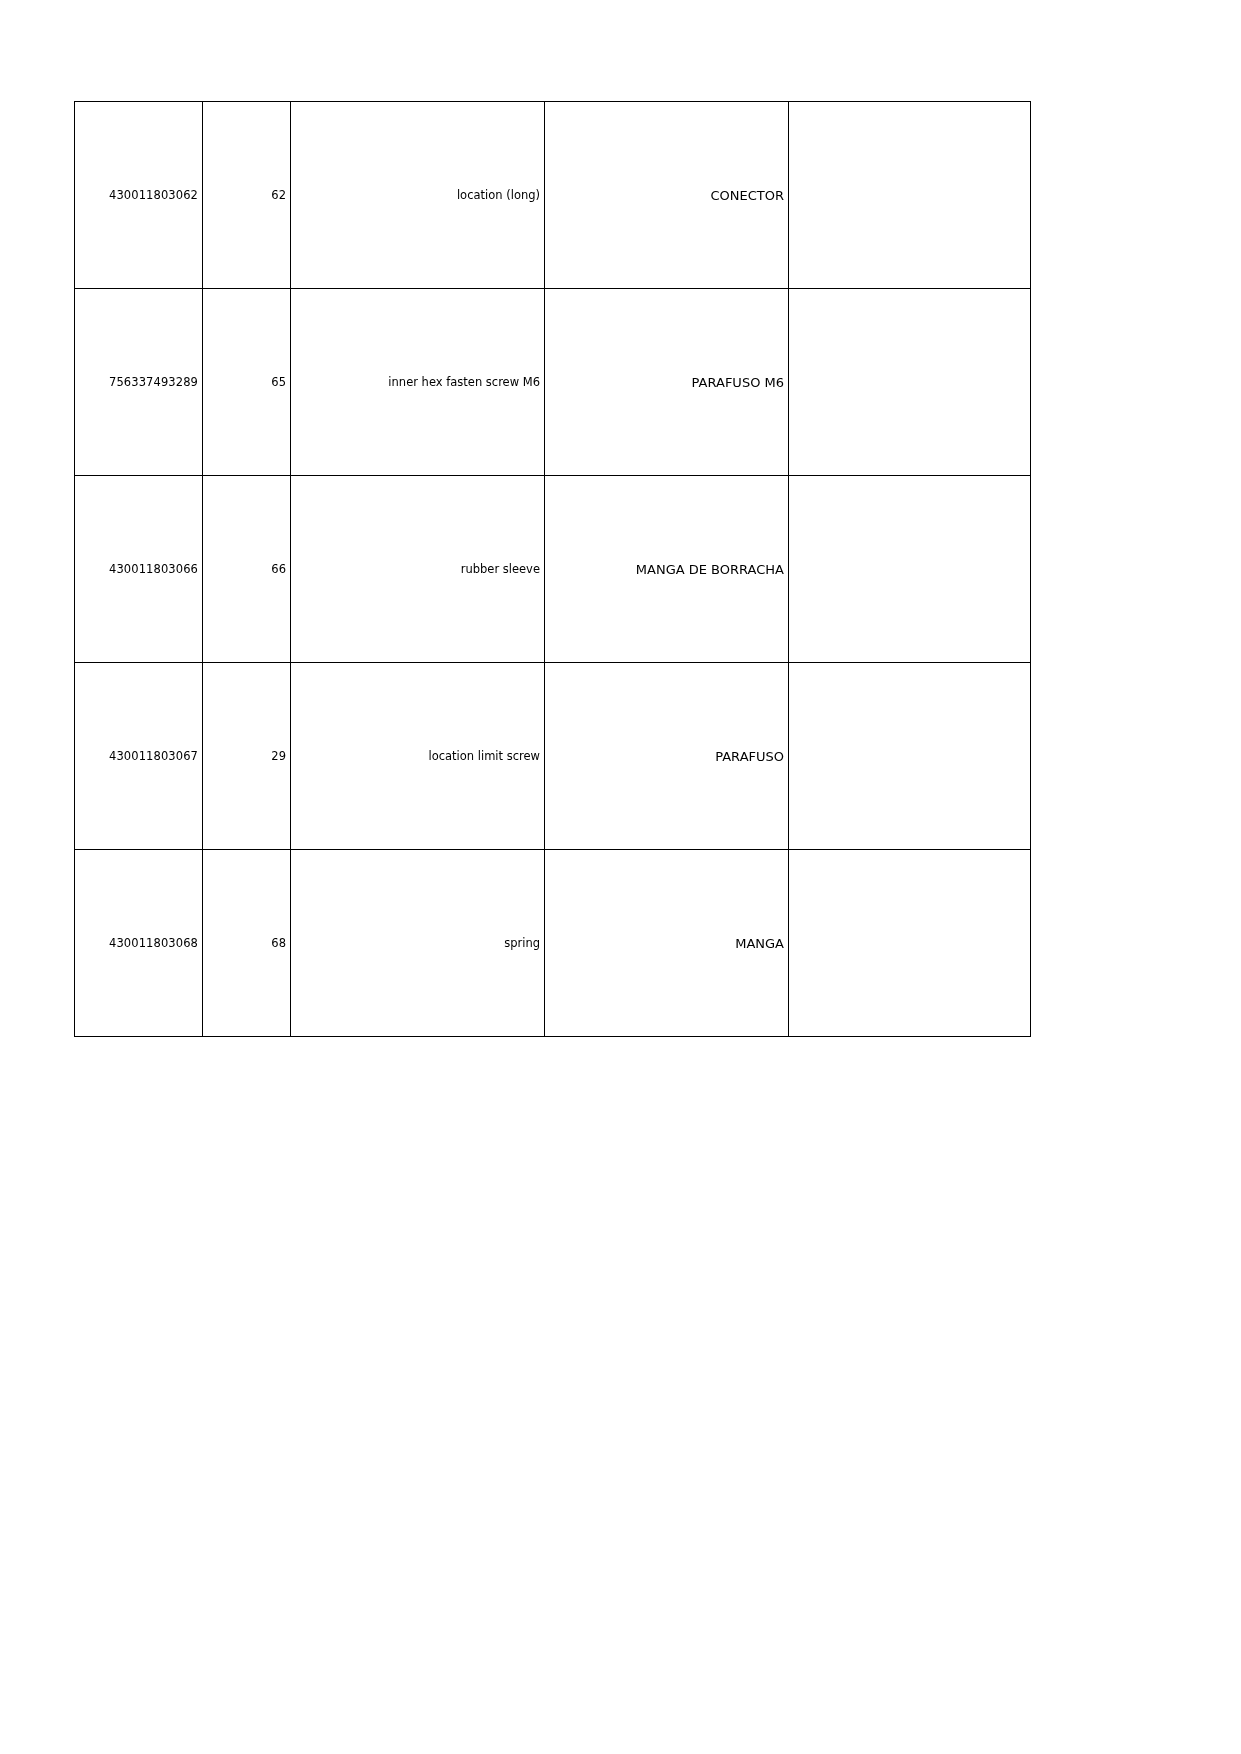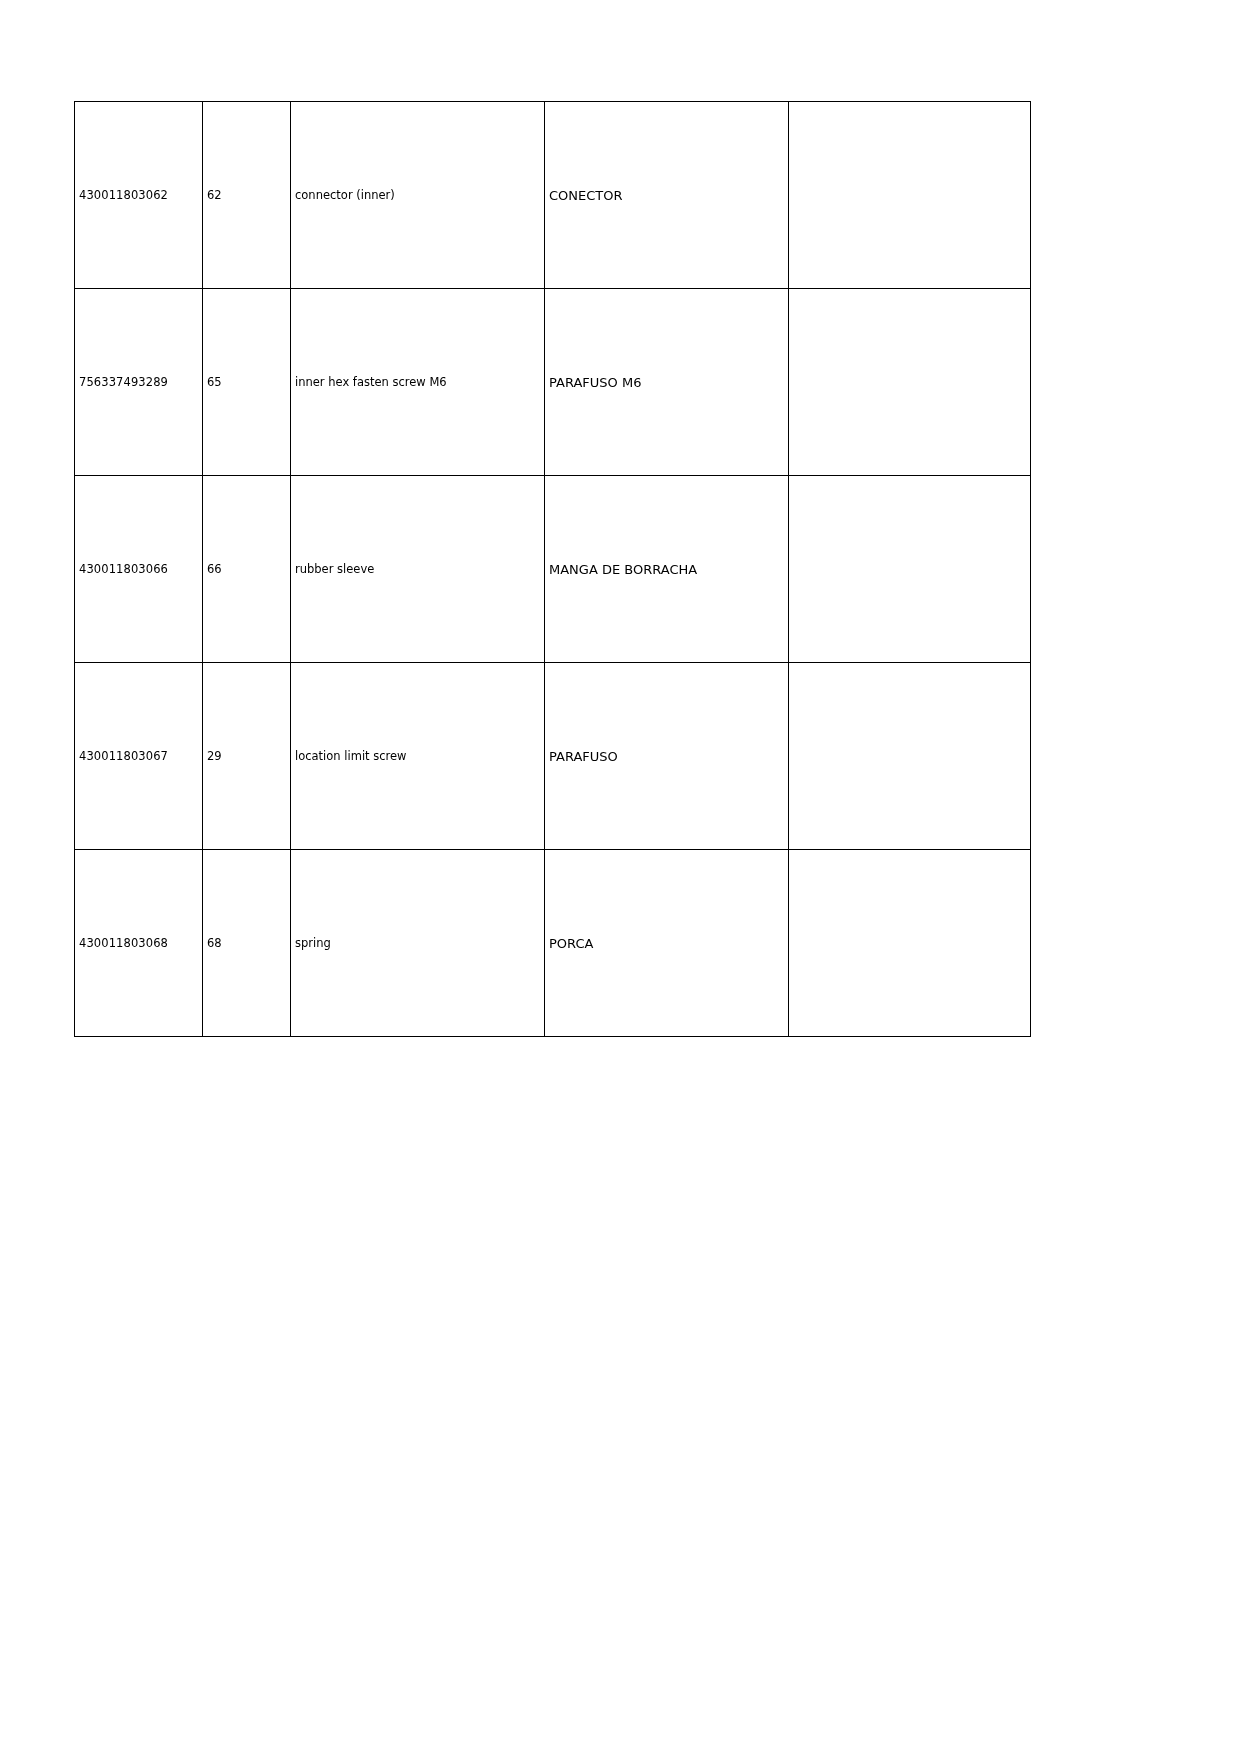--- a/index.html
+++ b/index.html
@@ -27,21 +27,21 @@
     position: absolute;
     left: 74px;
     top: 101px;
     width: 956px;
     border-collapse: collapse;
     table-layout: fixed;
   }
   .parts-table td {
     border: 1.2px solid #000000;
     vertical-align: middle;
-    text-align: left;
+    text-align: right;
     height: 187px;
     padding: 0 4px;
     box-sizing: border-box;
   }
   .col-code    { width: 128px; }
   .col-index   { width: 88px;  }
   .col-desc-en { width: 254px; }
   .col-desc-pt { width: 244px; }
   .col-blank   { width: 242px; }
 
@@ -71,21 +71,21 @@
       <col class="col-code">
       <col class="col-index">
       <col class="col-desc-en">
       <col class="col-desc-pt">
       <col class="col-blank">
     </colgroup>
     <tbody>
       <tr>
         <td class="cell-code">430011803062</td>
         <td class="cell-index">62</td>
-        <td class="cell-desc-en">connector (inner)</td>
+        <td class="cell-desc-en">location (long)</td>
         <td class="cell-desc-pt">CONECTOR</td>
         <td class="cell-blank"></td>
       </tr>
       <tr>
         <td class="cell-code">756337493289</td>
         <td class="cell-index">65</td>
         <td class="cell-desc-en">inner hex fasten screw M6</td>
         <td class="cell-desc-pt">PARAFUSO M6</td>
         <td class="cell-blank"></td>
       </tr>
@@ -100,18 +100,18 @@
         <td class="cell-code">430011803067</td>
         <td class="cell-index">29</td>
         <td class="cell-desc-en">location limit screw</td>
         <td class="cell-desc-pt">PARAFUSO</td>
         <td class="cell-blank"></td>
       </tr>
       <tr>
         <td class="cell-code">430011803068</td>
         <td class="cell-index">68</td>
         <td class="cell-desc-en">spring</td>
-        <td class="cell-desc-pt">PORCA</td>
+        <td class="cell-desc-pt">MANGA</td>
         <td class="cell-blank"></td>
       </tr>
     </tbody>
   </table>
 </div>
 
 </body></html>

